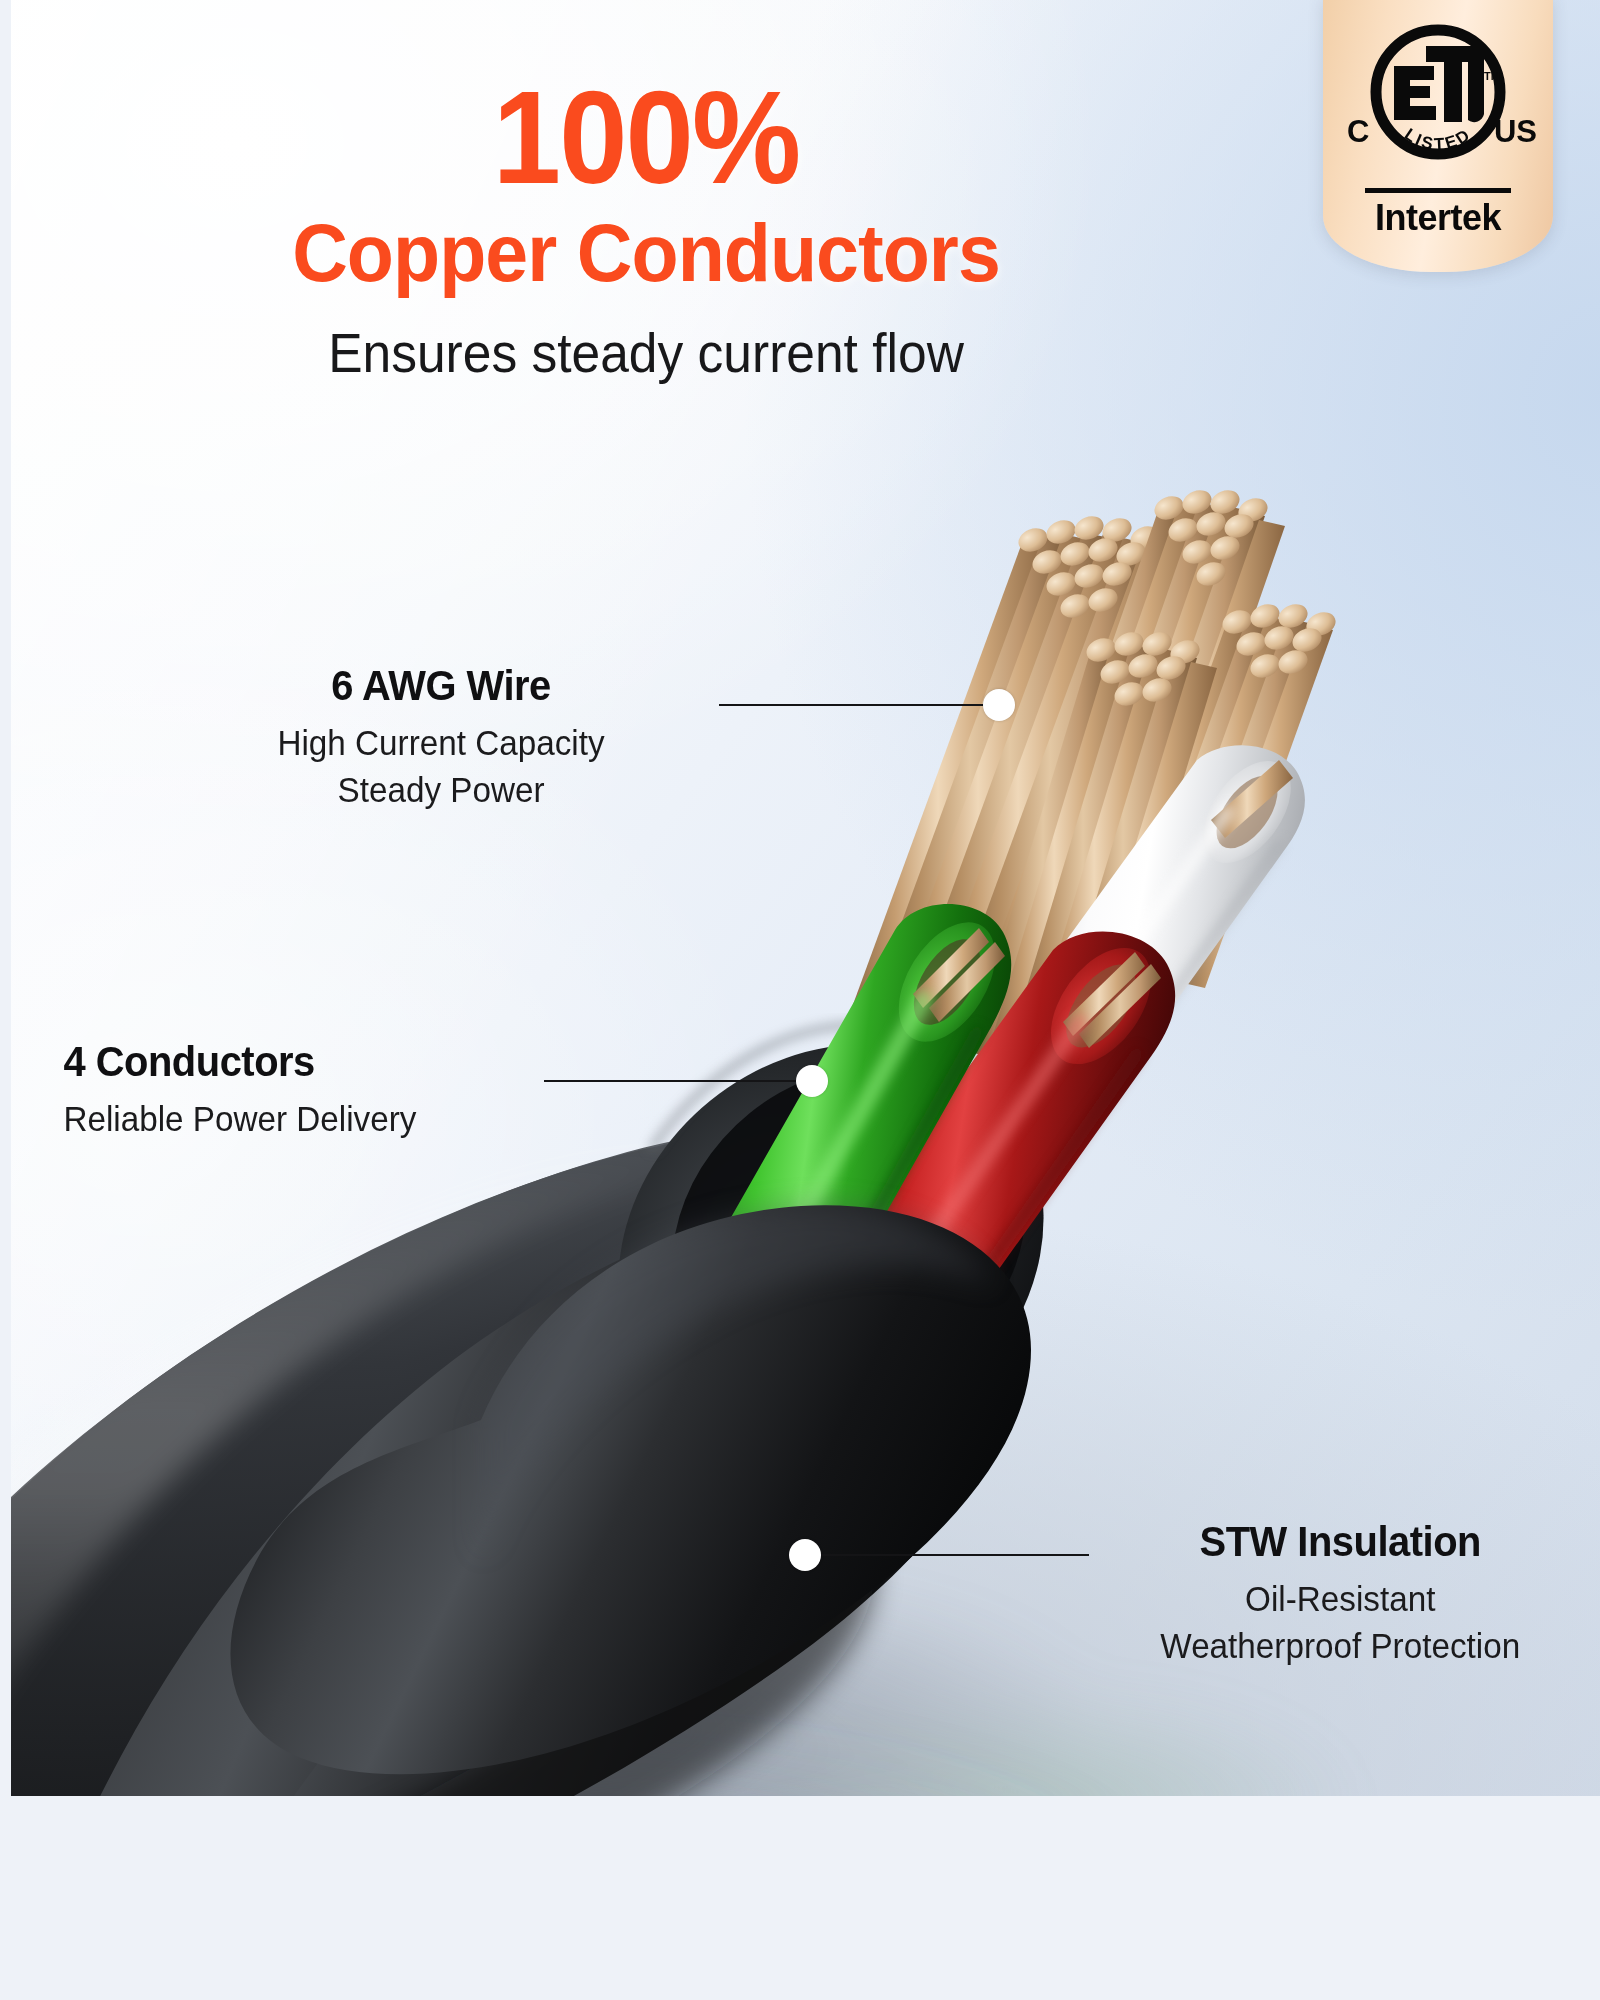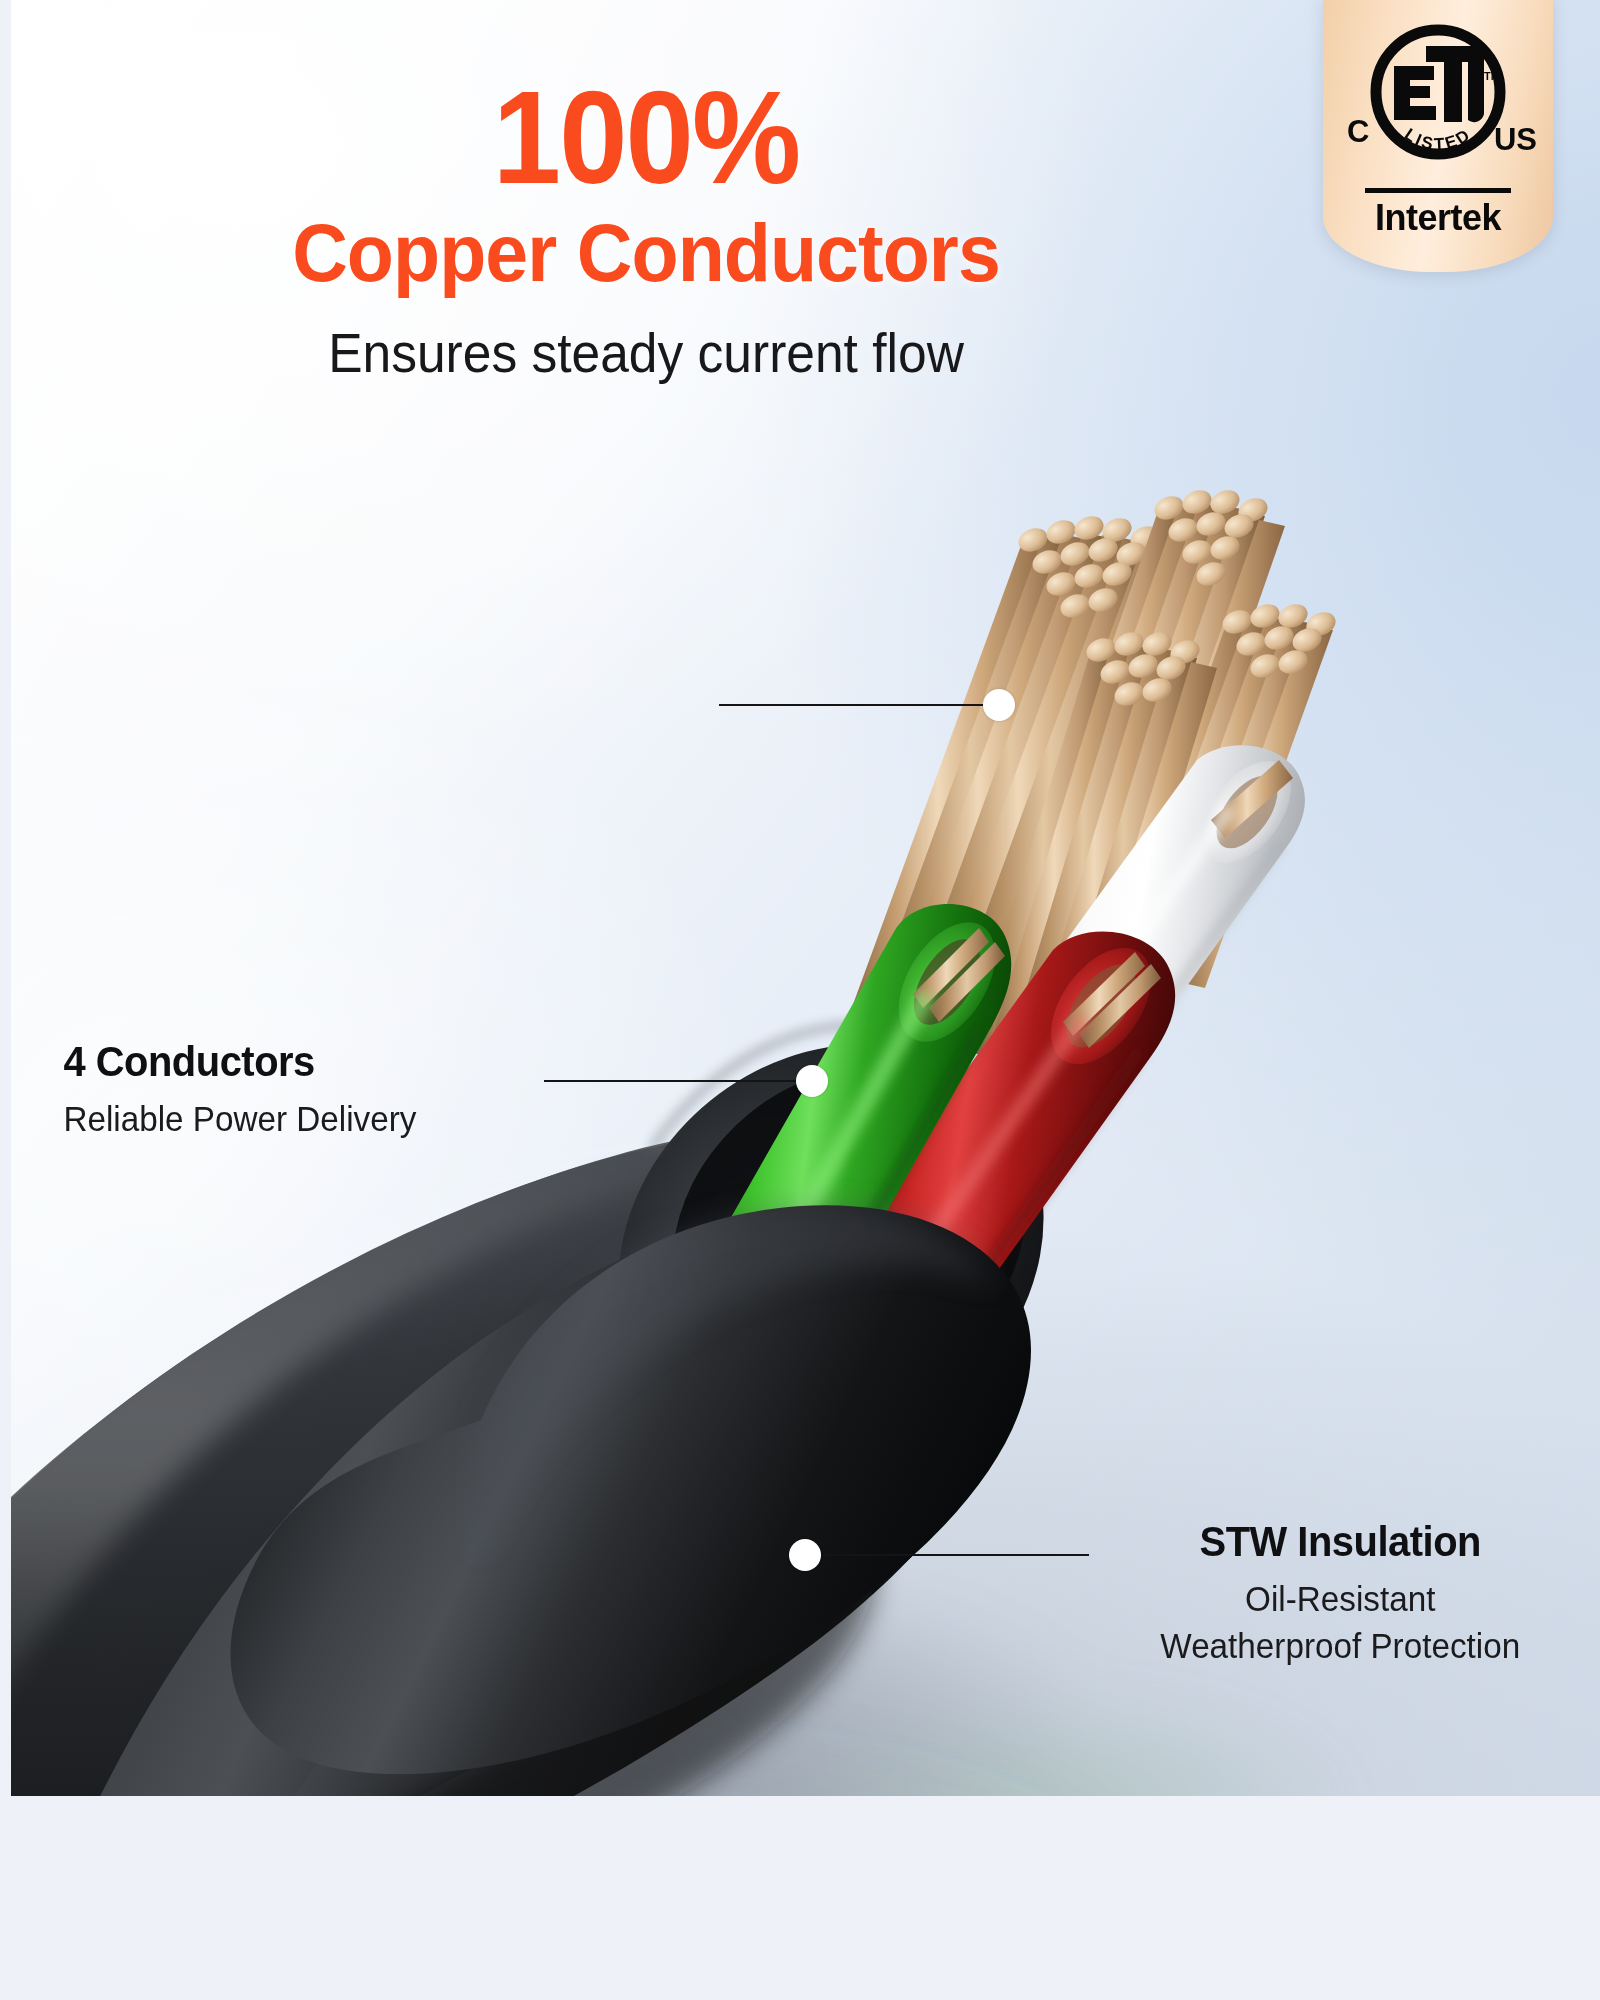--- a/index.html
+++ b/index.html
@@ -98,21 +98,21 @@
     position:relative; width:230px; height:180px;
     margin-top:16px;
   }
   .etl-c, .etl-us {
     position:absolute; top:104px;
     font-family:"Liberation Sans", sans-serif;
     font-weight:bold; font-size:31px; color:#0a0a0a;
     line-height:1;
   }
   .etl-c  { left:24px; }
-  .etl-us { right:16px;margin-top:8px; }
+  .etl-us { right:16px; }
   .etl-circle-holder {
     position:absolute; left:50%; top:4px;
     transform:translateX(-50%);
     width:160px; height:160px;
   }
   .etl-rule {
     width:146px; height:5px; background:#0a0a0a;
     margin-top:-4px;
   }
   .etl-name {
@@ -599,20 +599,25 @@
   </div>
   <div class="leader ld-cond">
     <div class="leader-line"></div>
     <div class="leader-dot"></div>
   </div>
   <div class="leader ld-stw">
     <div class="leader-line"></div>
     <div class="leader-dot"></div>
   </div>
 
+  <div class="callout c-awg">
+    <div class="co-title co-ctr">6 AWG Wire</div>
+    <div class="co-body co-ctr">High Current Capacity</div>
+    <div class="co-body co-ctr" style="margin-top:2px;">Steady Power</div>
+  </div>
 
   <div class="callout c-cond">
     <div class="co-title co-ctr">4 Conductors</div>
     <div class="co-body co-ctr">Reliable Power Delivery</div>
   </div>
 
   <div class="callout c-stw">
     <div class="co-title co-left">STW Insulation</div>
     <div class="co-body co-left">Oil-Resistant</div>
     <div class="co-body co-left" style="margin-top:2px;">Weatherproof Protection</div>

